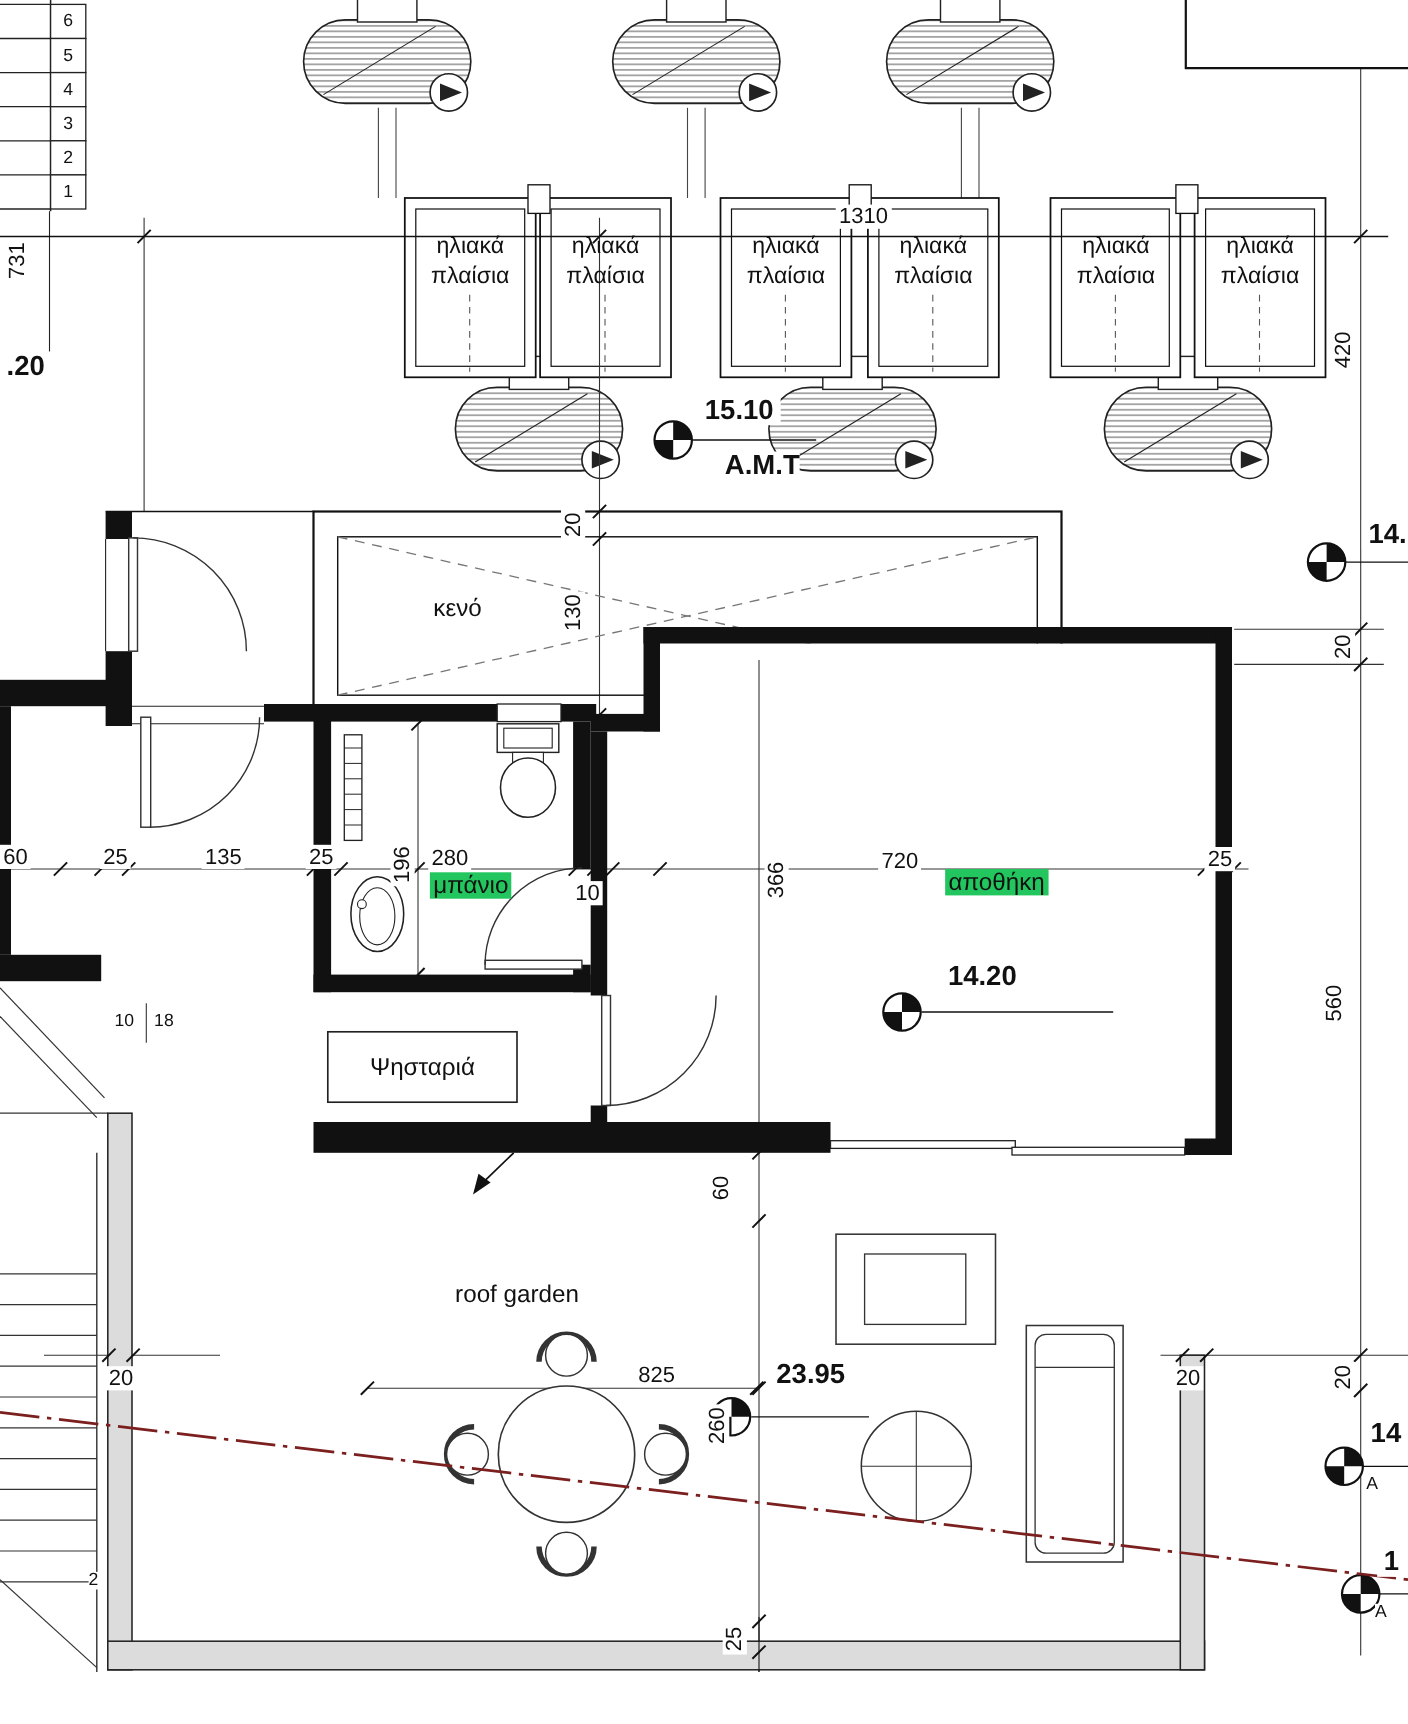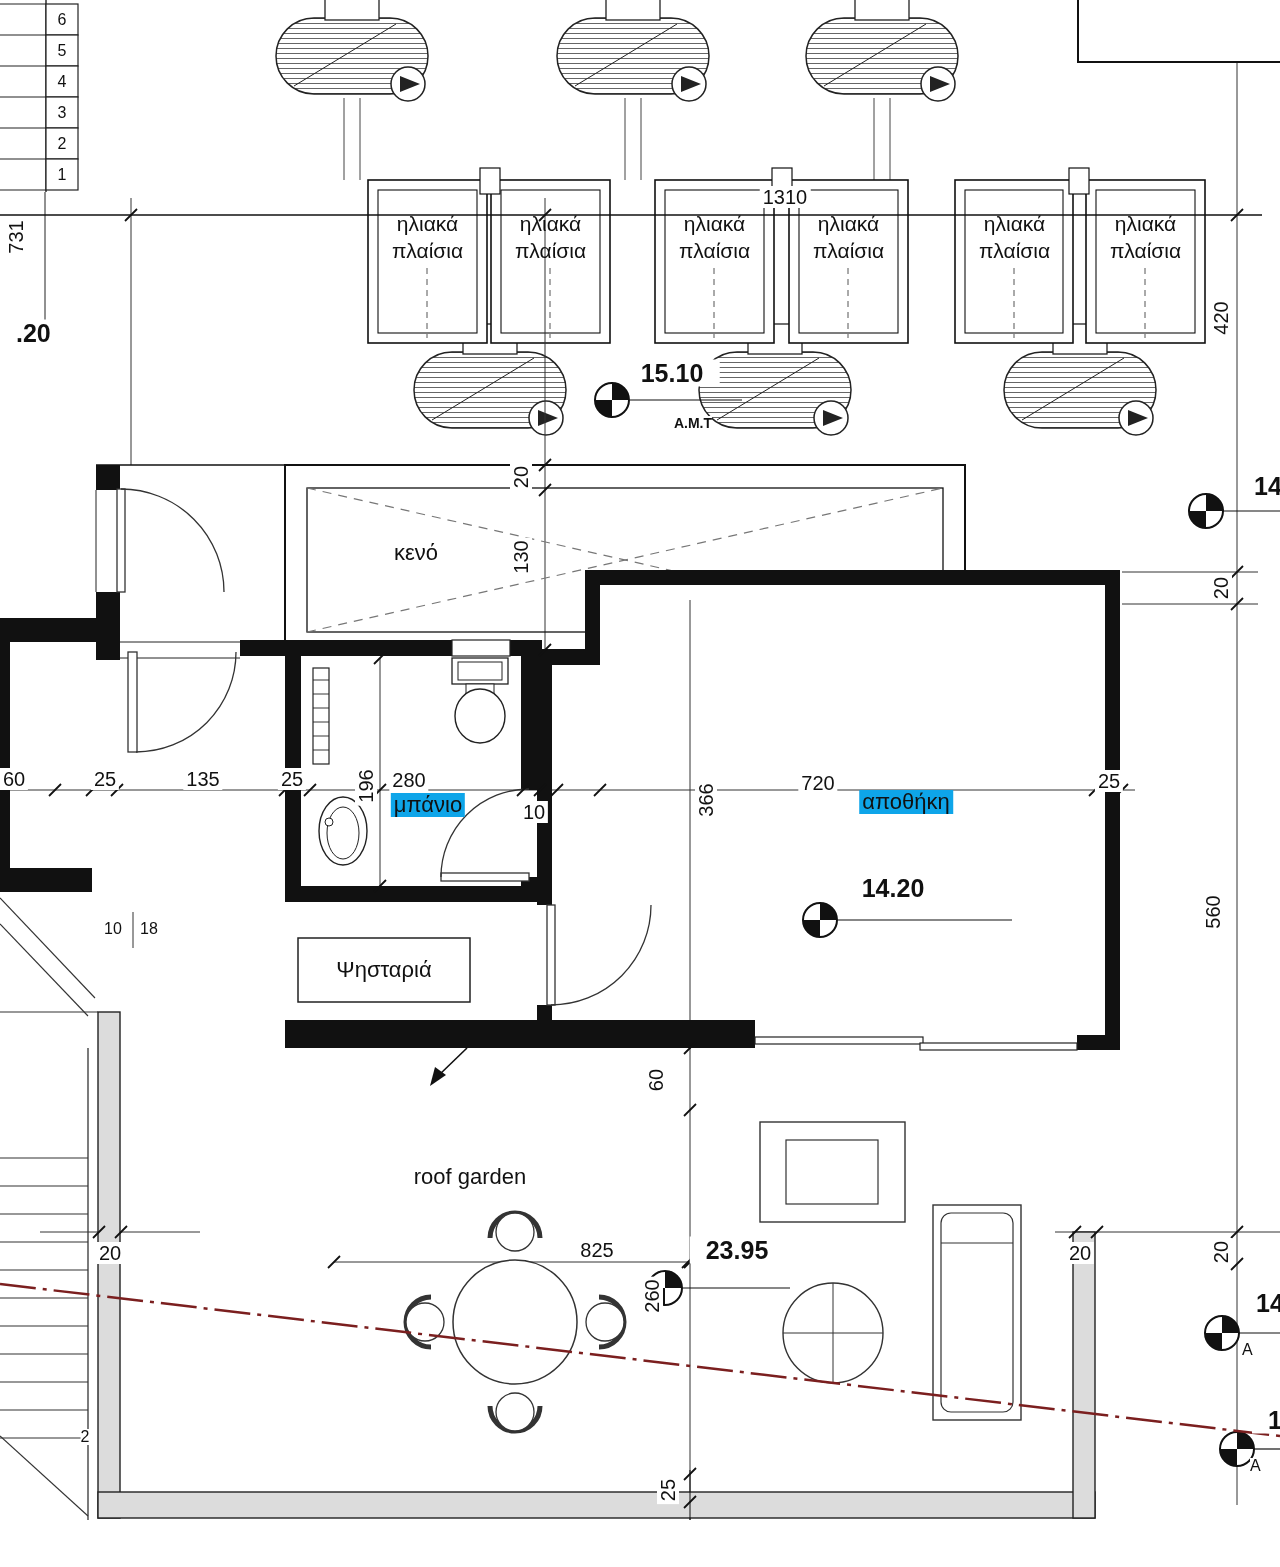--- a/index.html
+++ b/index.html
@@ -3,23 +3,23 @@
 <meta charset="utf-8">
 <style>
   body{margin:0;background:#fff}
   .stage{position:relative;width:1280px;height:1567px;background:#fff;overflow:hidden;
          font-family:"Liberation Sans",sans-serif;color:#111}
   svg.plan{position:absolute;left:0;top:0}
   .lbl{position:absolute;transform:translate(-50%,-50%);white-space:nowrap;line-height:1;color:#111}
   .rot{transform:translate(-50%,-50%) rotate(-90deg)}
   .la{transform:translate(0,-50%)}
   .dim{font-size:20px;background:#fff;padding:1px 3px}
-  .room{font-size:22px;background:#0ea5e9;padding:1px 3px}
-  .lvl{font-size:25px;font-weight:bold;background:#fff;padding:1px 16px}
-  .datum{font-size:14px;font-weight:600;background:#fff}
+  .room{font-size:22px;background:#22c55e;padding:1px 3px}
+  .lvl{font-size:25px;font-weight:bold;background:#fff;padding:1px 6px}
+  .datum{font-size:25px;font-weight:600;background:#fff}
   .small{font-size:16px;background:#fff}
   .panel-label{position:absolute;width:119px;text-align:center;font-size:21px;line-height:27px;color:#111}
   .panel-label span{display:block}
 </style>
 </head>
 <body>
 
 <div class="stage">
 
 <svg class="plan" width="1280" height="1567" viewBox="0 0 1280 1567">

